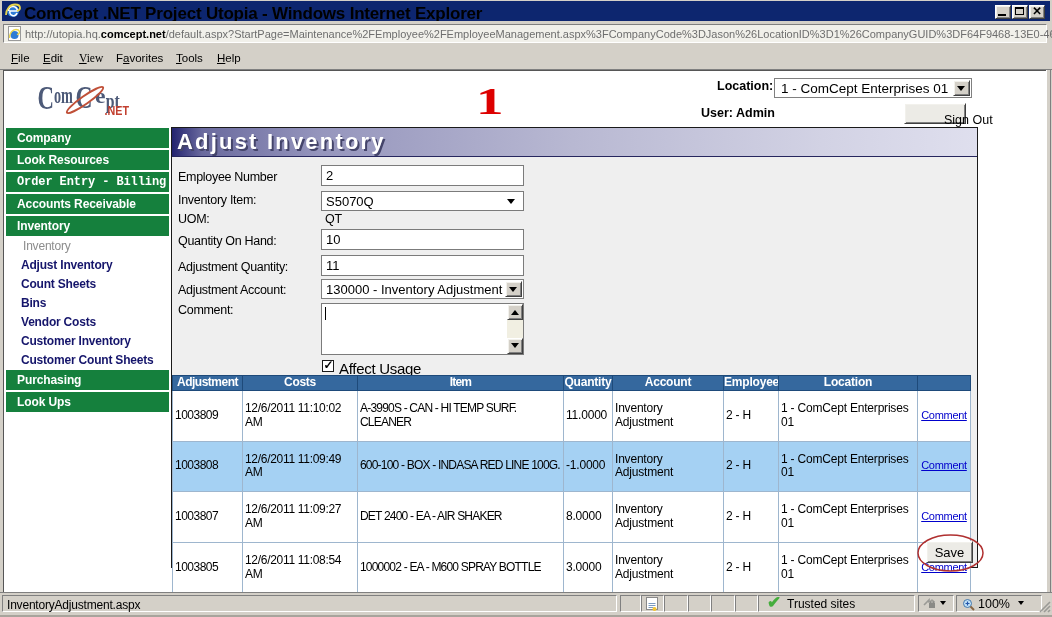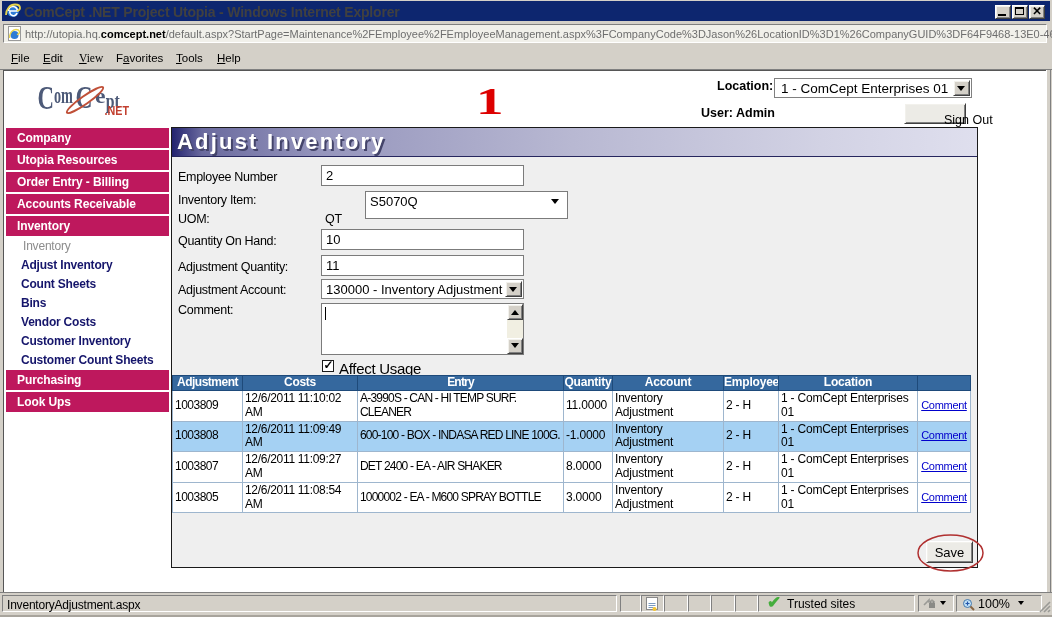--- a/index.html
+++ b/index.html
@@ -1,25 +1,25 @@
 <!DOCTYPE html>
 <html><head>
 <meta charset="utf-8">
 <style>
   * { margin:0; padding:0; box-sizing:border-box; }
   html,body { width:1052px; height:617px; overflow:hidden; }
   body { background:#D4D0C8; font-family:"Liberation Sans", sans-serif; position:relative; }
   .abs { position:absolute; }
   .raised { border:1px solid; border-color:#FFFFFF #404040 #404040 #FFFFFF; box-shadow:inset 1px 1px 0 #F2F1EC, inset -1px -1px 0 #808080; background:#D4D0C8; }
   .sunken { border:1px solid; border-color:#808080 #FFFFFF #FFFFFF #808080; }
-  .navband { left:6px; width:163px; height:20px; background:#be185d; color:#fff; font-weight:bold; font-size:12px; letter-spacing:-.1px; line-height:20px; padding-left:11px; }
+  .navband { left:6px; width:163px; height:20px; background:#15803d; color:#fff; font-weight:bold; font-size:12px; letter-spacing:-.1px; line-height:20px; padding-left:11px; }
   .subitem { left:6px; width:163px; height:19px; font-weight:bold; font-size:12px; letter-spacing:-.2px; line-height:19px; padding-left:15px; color:#15156B; background:#fff; white-space:nowrap; }
   .lbl { left:178px; font-size:12.5px; letter-spacing:-.3px; color:#000; }
   .tbox { left:321px; width:203px; background:#fff; border:1px solid #7b7b7b; font-size:13px; padding:2px 0 0 4px; color:#000; }
-  td { border:1px solid #9EB6CE; font-size:12px; padding:1px 2px; vertical-align:middle; line-height:1.15; overflow:hidden; font-family:'Liberation Sans',sans-serif; letter-spacing:-.2px; }
+  td { border:1px solid #9EB6CE; font-size:12px; padding:11px 2px; vertical-align:middle; line-height:1.15; overflow:hidden; font-family:'Liberation Sans',sans-serif; letter-spacing:-.2px; }
   td:nth-child(1) { letter-spacing:-.5px; }
   td:nth-child(2) { letter-spacing:-.3px; }
   td:nth-child(3) { letter-spacing:-.8px; }
   td.th { text-align:center; border:1px solid #1E4A7A; padding:0; }
   tr.r0 { background:#fff; }
   tr.r1 { background:#A5D1F3; }
   td.cm { text-align:center; }
   td.cm a { color:#0000CC; text-decoration:underline; font-family:"Liberation Sans",sans-serif; font-size:11px; letter-spacing:-.3px; }
 </style>
 </head>
@@ -27,21 +27,21 @@
 
 <div class="abs" style="left:0;top:0;width:1052px;height:22px;background:#D4D0C8;"></div>
 <div class="abs" style="left:2px;top:1px;width:1048px;height:20px;background:#0D266F;"></div>
 <div class="abs" style="left:5px;top:3px;width:16px;height:16px;">
   <svg width="16" height="16" viewBox="0 0 16 16">
     <circle cx="8" cy="8" r="6" fill="#2E7CD6"></circle>
     <path d="M3.5 8 A4.5 4.5 0 0 1 12.5 8 L5 8 A3.5 3.5 0 0 0 12 10" fill="none" stroke="#fff" stroke-width="1.6"></path>
     <path d="M1 12 C1 6 5 1.5 10 1.5 C13 1.5 15 3 15 5 C15 6 14 7.5 12 8" fill="none" stroke="#E8D44C" stroke-width="1.8"></path>
   </svg>
 </div>
-<div class="abs" style="left:24px;top:4px;font-size:14px;font-weight:bold;color:#404040;letter-spacing:-.2px;">ComCept .NET Project Utopia - Windows Internet Explorer</div>
+<div class="abs" style="left:24px;top:4px;font-size:17px;font-weight:bold;color:#000000;letter-spacing:-.2px;">ComCept .NET Project Utopia - Windows Internet Explorer</div>
 <div class="abs raised" style="left:995px;top:5px;width:16px;height:14px;"></div>
 <div class="abs" style="left:998px;top:14px;width:8px;height:2px;background:#000;"></div>
 <div class="abs raised" style="left:1012px;top:5px;width:16px;height:14px;"></div>
 <div class="abs" style="left:1015px;top:7px;width:9px;height:8px;border:1px solid #000;border-top:2px solid #000;"></div>
 <div class="abs raised" style="left:1029px;top:5px;width:16px;height:14px;"></div>
 <div class="abs" style="left:1031px;top:5px;width:12px;height:12px;font-size:11.5px;font-weight:bold;text-align:center;line-height:13px;color:#000;">✕</div>
 
 <div class="abs" style="left:0;top:21px;width:1052px;height:25px;background:#D4D0C8;"></div>
 <div class="abs sunken" style="left:3px;top:24px;width:1044px;height:19px;background:#F1F0EA;"></div>
 <div class="abs" style="left:8px;top:26px;width:13px;height:15px;background:#fff;border:1px solid #9a9a9a;">
@@ -87,43 +87,43 @@
 <div class="abs" style="left:774px;top:78px;width:198px;height:20px;background:#fff;border:1px solid #808080;">
   <div class="abs" style="left:6px;top:2px;font-size:13.5px;color:#000;">1 - ComCept Enterprises 01</div>
   <div class="abs raised" style="right:1px;top:1px;width:17px;height:16px;"></div>
   <div class="abs" style="right:6px;top:7px;width:0;height:0;border-left:4px solid transparent;border-right:4px solid transparent;border-top:5px solid #000;"></div>
 </div>
 <div class="abs" style="left:701px;top:106px;font-size:12.5px;font-weight:bold;">User: Admin</div>
 <div class="abs raised" style="left:904px;top:103px;width:62px;height:21px;background:#ECEBE6;"></div>
 <div class="abs" style="left:904px;top:113px;width:62px;text-align:left;font-size:12.5px;margin-left:40px;">Sign Out</div>
 
 <div class="abs navband" style="top:128px;">Company</div>
-<div class="abs navband" style="top:150px;">Utopia Resources</div>
-<div class="abs navband" style="top:172px;">Order Entry - Billing</div>
+<div class="abs navband" style="top:150px;">Look Resources</div>
+<div class="abs navband" style="top:172px;font-family:Liberation Mono, monospace;">Order Entry - Billing</div>
 <div class="abs navband" style="top:194px;">Accounts Receivable</div>
 <div class="abs navband" style="top:216px;">Inventory</div>
 <div class="abs" style="left:6px;top:236px;width:163px;height:134px;background:#fff;"></div>
 <div class="abs subitem" style="top:237px;color:#8C8C8C;font-weight:normal;padding-left:17px;">Inventory</div>
 <div class="abs subitem" style="top:256px;">Adjust Inventory</div>
 <div class="abs subitem" style="top:275px;">Count Sheets</div>
 <div class="abs subitem" style="top:294px;">Bins</div>
 <div class="abs subitem" style="top:313px;">Vendor Costs</div>
 <div class="abs subitem" style="top:332px;">Customer Inventory</div>
 <div class="abs subitem" style="top:351px;">Customer Count Sheets</div>
 <div class="abs navband" style="top:370px;">Purchasing</div>
 <div class="abs navband" style="top:392px;">Look Ups</div>
 
 <div class="abs" style="left:171px;top:127px;width:807px;height:441px;border:1px solid #1a1a1a;background:#EFEFEF;"></div>
 <div class="abs" style="left:172px;top:128px;width:805px;height:29px;border-bottom:1px solid #26265e;background:linear-gradient(to right,#23236f 0px,#6a6a9e 30px,#9696bd 150px,#b8b8d2 400px,#d2d2e4 650px,#dfdfee 805px);"></div>
 <div class="abs" style="left:177px;top:128.5px;font-size:22px;font-weight:bold;color:#fff;text-shadow:2px 2px 0 #44446a;letter-spacing:2.2px;">Adjust Inventory</div>
 
 <div class="abs lbl" style="top:170px;">Employee Number</div>
 <div class="abs tbox" style="top:165px;height:21px;">2</div>
 <div class="abs lbl" style="top:193px;">Inventory Item:</div>
-<div class="abs tbox" style="top:191px;height:28px;margin-left:44px;">S5070Q
+<div class="abs tbox" style="top:191px;height:20px;">S5070Q
   <div class="abs" style="left:185px;top:7px;width:0;height:0;border-left:4.5px solid transparent;border-right:4.5px solid transparent;border-top:5px solid #000;"></div>
 </div>
 <div class="abs lbl" style="top:212px;">UOM:</div>
 <div class="abs lbl" style="left:325px;top:212px;">QT</div>
 <div class="abs tbox" style="top:229px;height:21px;">10</div>
 <div class="abs tbox" style="top:255px;height:21px;">11</div>
 <div class="abs lbl" style="top:234px;">Quantity On Hand:</div>
 <div class="abs lbl" style="top:260px;">Adjustment Quantity:</div>
 <div class="abs lbl" style="top:283px;">Adjustment Account:</div>
 <div class="abs" style="left:321px;top:279px;width:203px;height:20px;background:#fff;border:1px solid #808080;">
@@ -153,21 +153,21 @@
         <col style="width:49px">
         <col style="width:111px">
         <col style="width:55px">
         <col style="width:139px">
         <col style="width:53px">
       </colgroup>
 <tbody>
         <tr style="background:#35689E;color:#fff;font-family:'Liberation Sans',sans-serif;font-size:11px;font-weight:bold;height:15px;letter-spacing:-.2px;">
 <td class="th">Adjustment</td>
           <td class="th">Costs</td>
-          <td class="th">Entry</td>
+          <td class="th">Item</td>
           <td class="th">Quantity</td>
           <td class="th">Account</td>
           <td class="th">Employee</td>
           <td class="th">Location</td>
           <td class="th"></td>
 </tr>
 <tr class="r0" style="height:29px;">
           <td>1003809</td>
           <td>12/6/2011 11:10:02 AM</td>
           <td>A-3990S - CAN - HI TEMP SURF. CLEANER</td>

